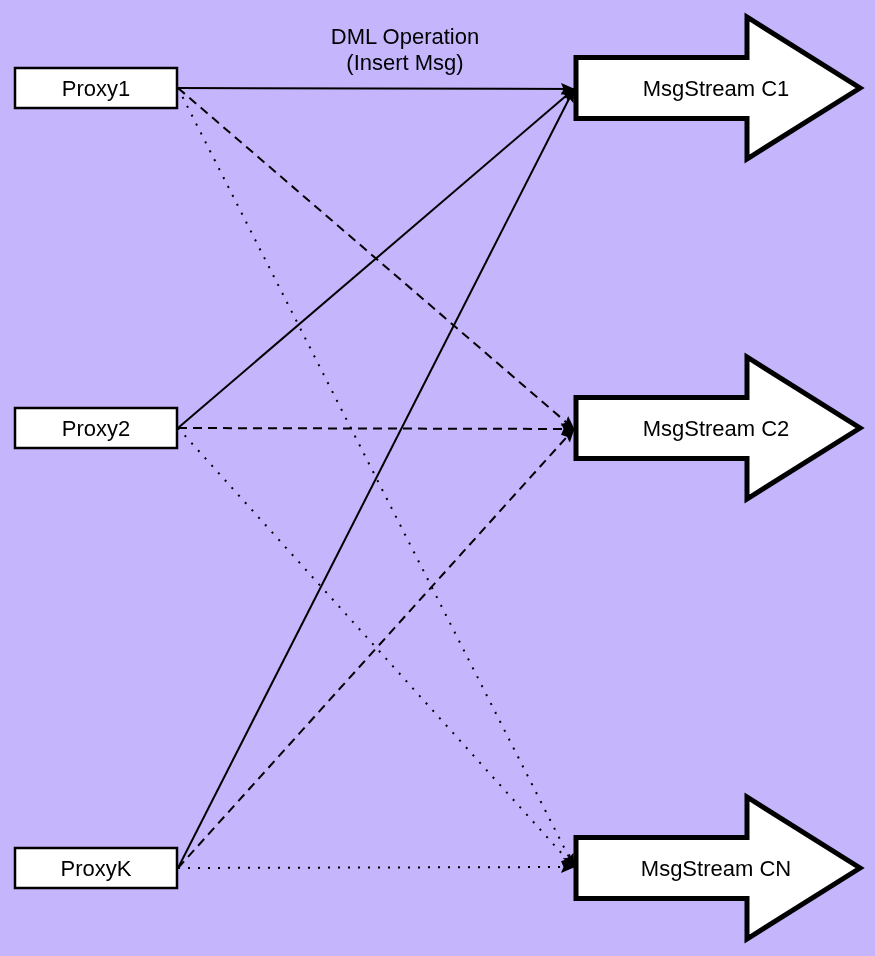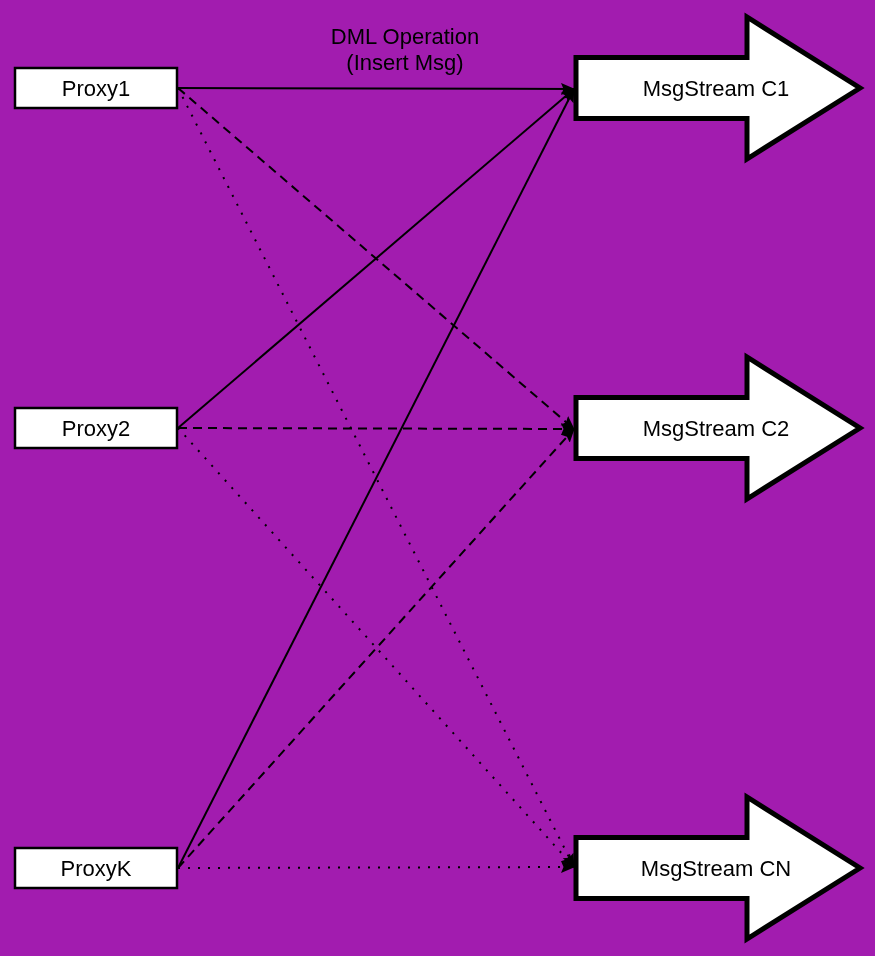--- a/index.html
+++ b/index.html
@@ -4,21 +4,21 @@
 <style>
   html, body {
     margin: 0;
     padding: 0;
     background: #ffffff;
   }
   .canvas {
     position: relative;
     width: 875px;
     height: 956px;
-    background: #a21caf;
+    background: #c4b5fd;
     font-family: "Liberation Sans", sans-serif;
   }
   svg { display: block; }
   .node-box {
     fill: #ffffff;
     stroke: #000000;
     stroke-width: 2.5;
   }
   .stream-arrow {
     fill: #ffffff;

